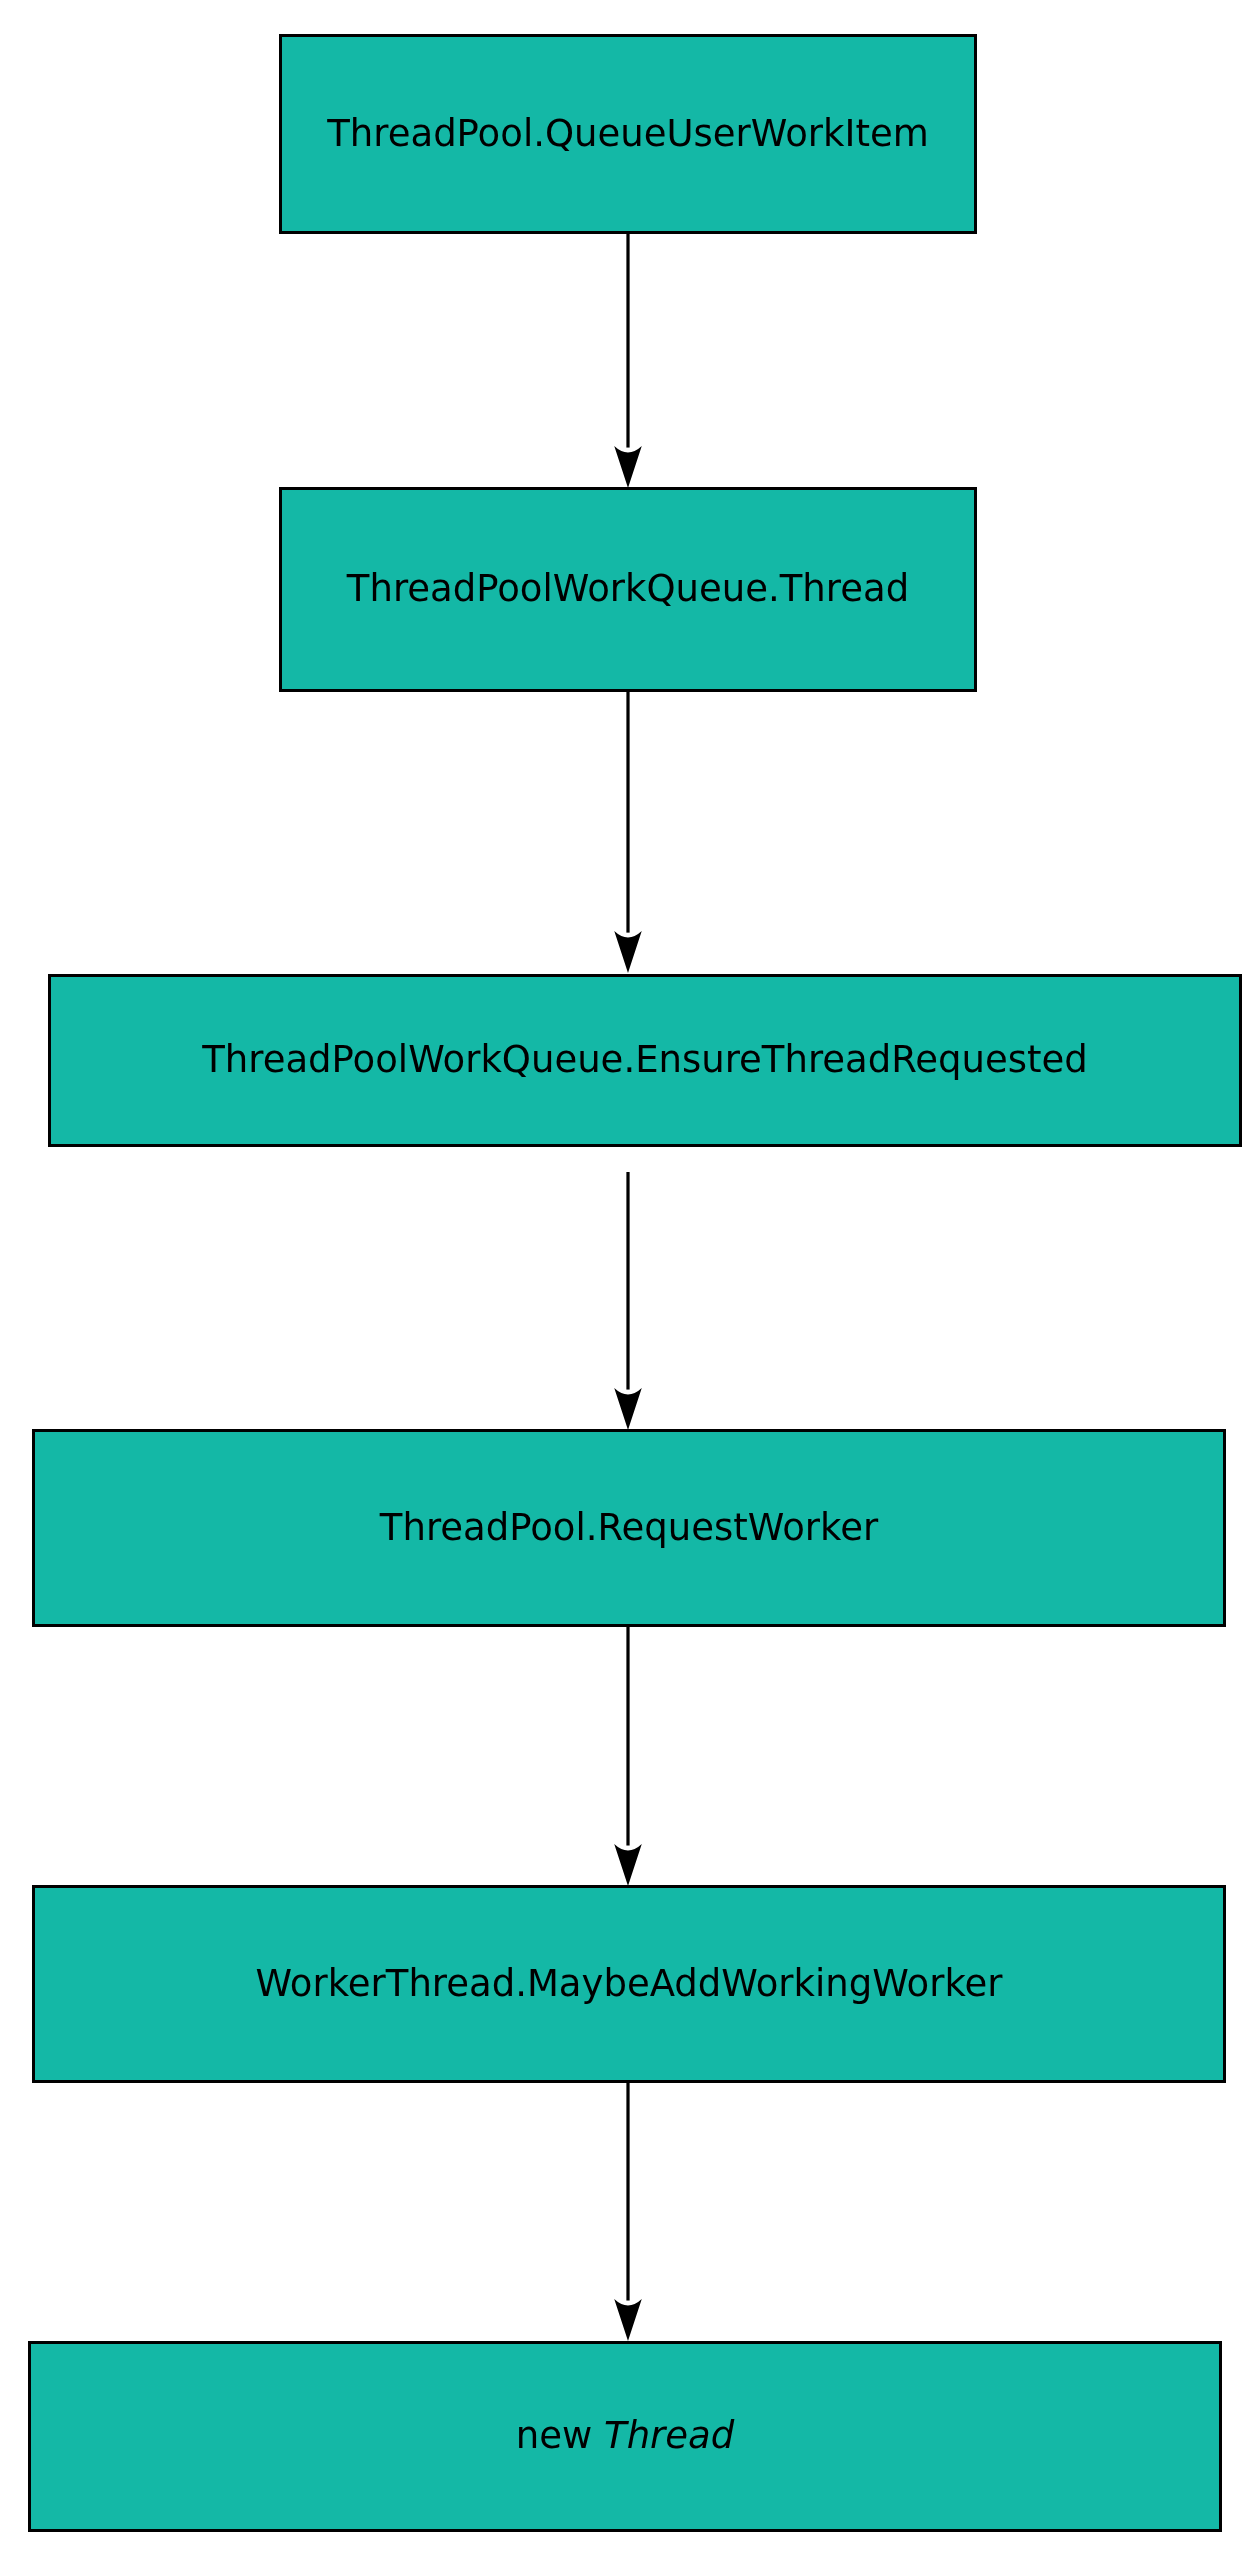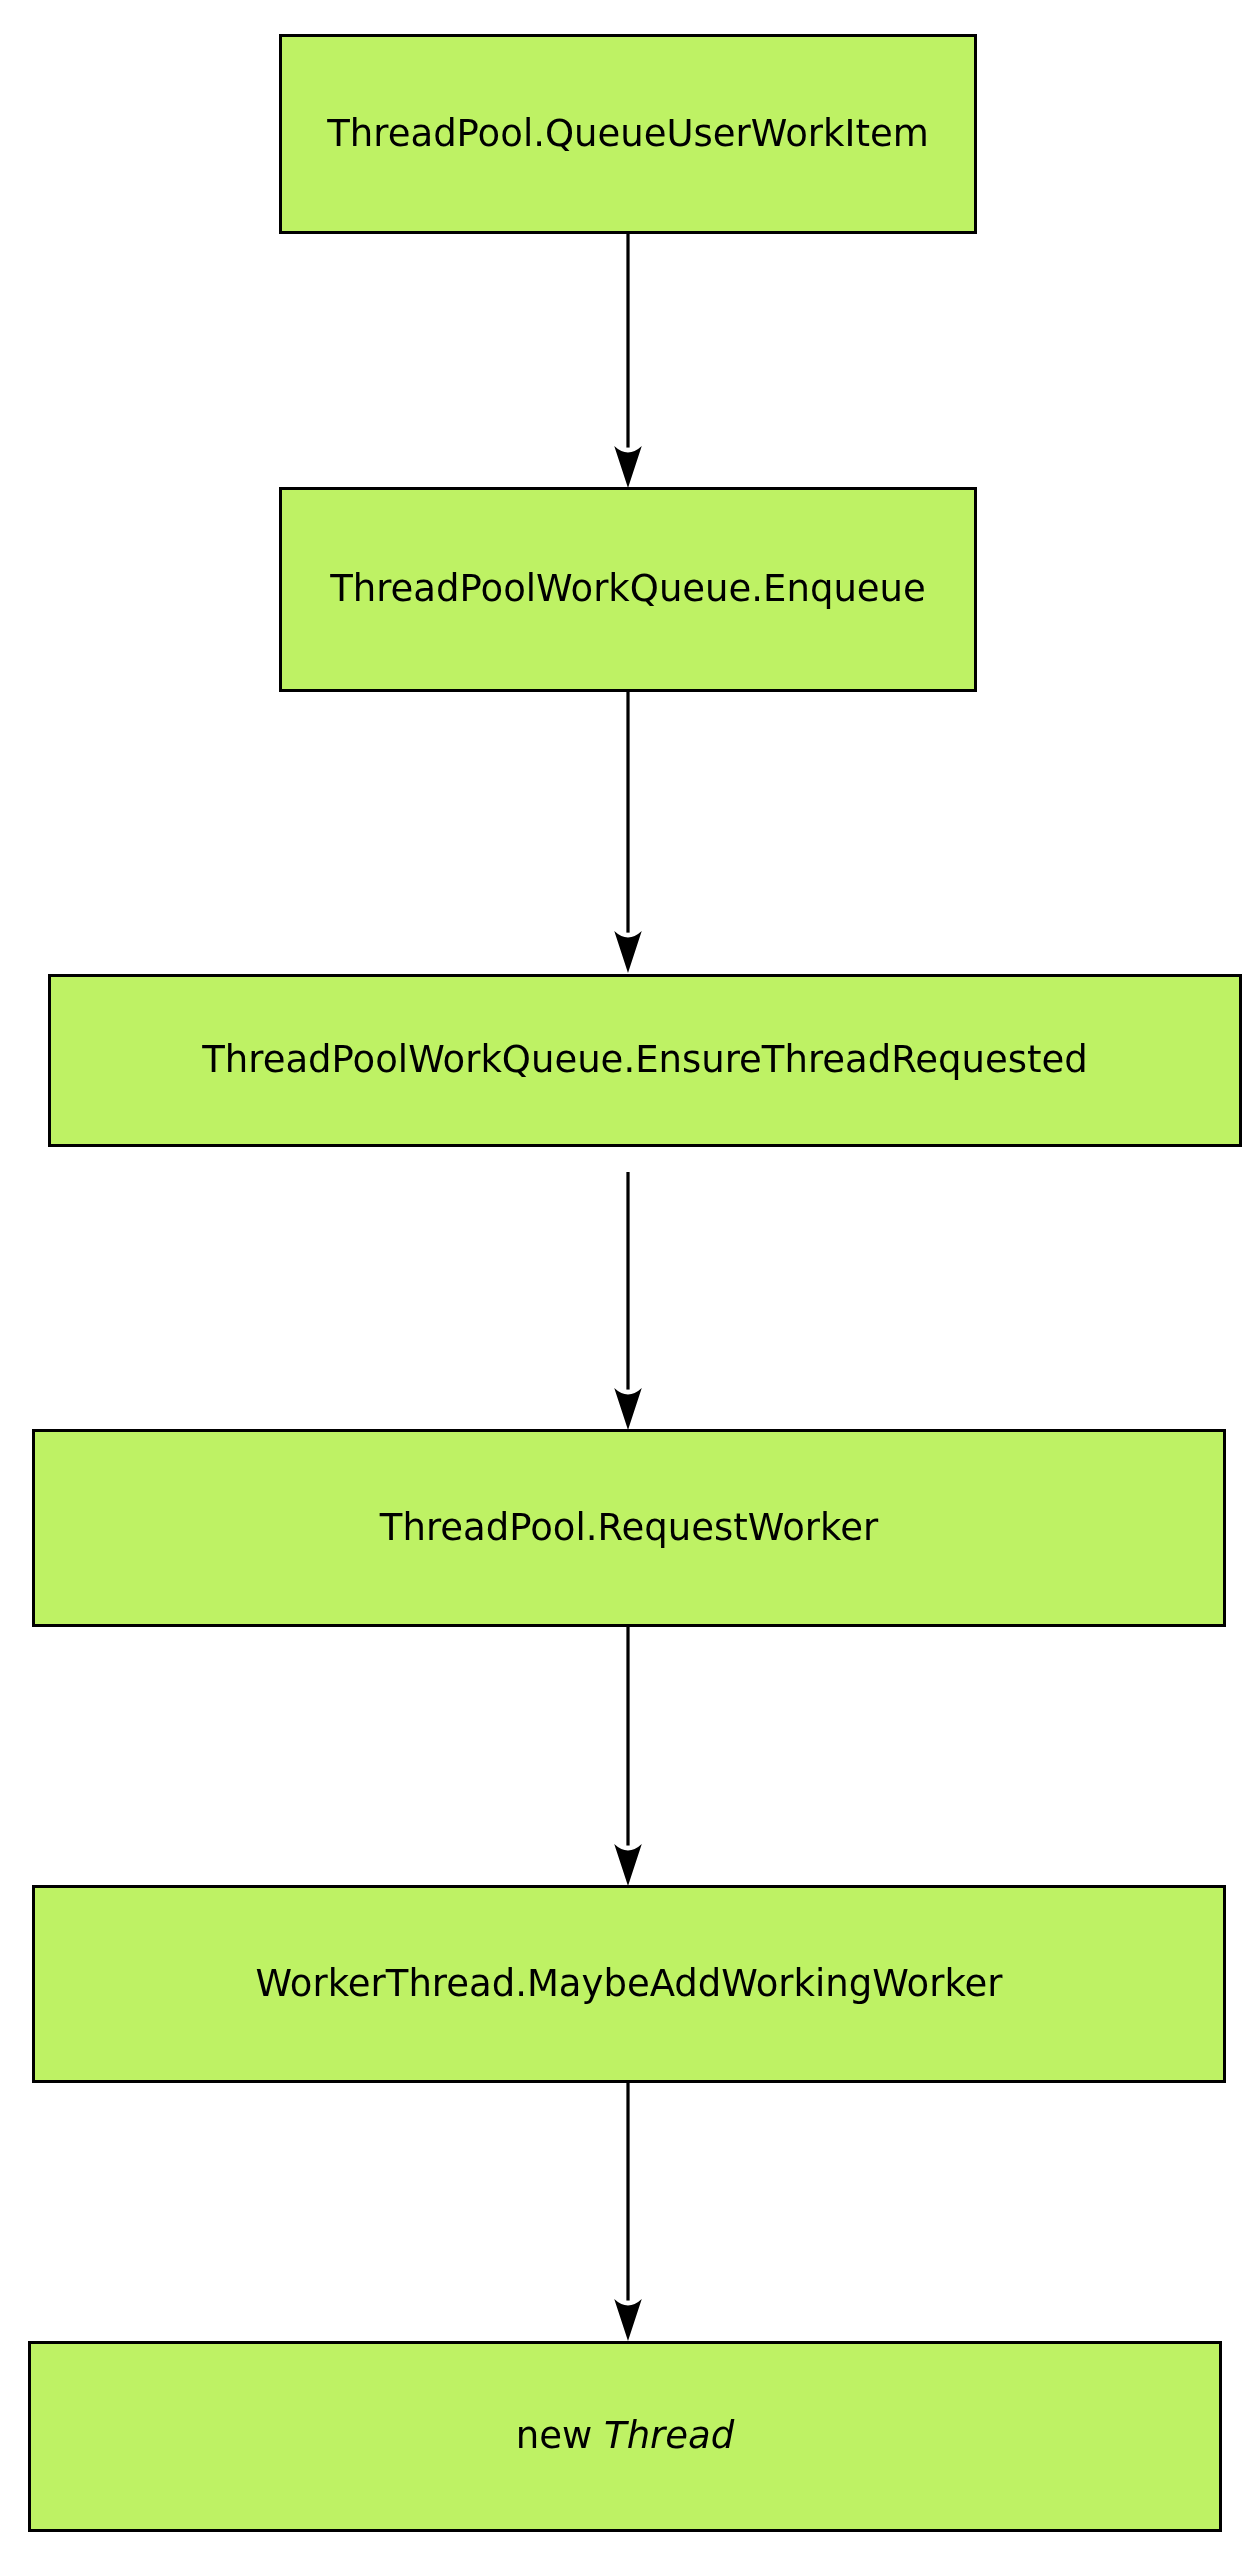--- a/index.html
+++ b/index.html
@@ -12,21 +12,21 @@
     width: 1257px;
     height: 2576px;
     background: #ffffff;
     font-family: "DejaVu Sans", sans-serif;
     color: #000000;
   }
   .node {
     position: absolute;
     box-sizing: border-box;
     border: 3.2px solid #000000;
-    background: #bef264;
+    background: #14b8a6;
     display: flex;
     align-items: center;
     justify-content: center;
     text-align: center;
     font-size: 37px;
     line-height: 1.2;
     color: #000000;
   }
   .n1 { left: 279px; top:   34px; width: 698px;  height: 200px; }
   .n2 { left: 279px; top:  487px; width: 698px;  height: 205px; }
@@ -55,21 +55,21 @@
   <div class="node n1">
     <span class="label">ThreadPool.QueueUserWorkItem</span>
   </div>
 
   <svg class="arrow a1" width="36" height="254" viewBox="0 0 44 314">
     <line x1="22" y1="0" x2="22" y2="264" stroke="#000000" stroke-width="4"></line>
     <path d="M22 314 L5 262 Q22 278 39 262 Z" fill="#000000"></path>
   </svg>
 
   <div class="node n2">
-    <span class="label">ThreadPoolWorkQueue.Enqueue</span>
+    <span class="label">ThreadPoolWorkQueue.Thread</span>
   </div>
 
   <svg class="arrow a2" width="36" height="281" viewBox="0 0 44 348">
     <line x1="22" y1="0" x2="22" y2="298" stroke="#000000" stroke-width="4"></line>
     <path d="M22 348 L5 296 Q22 312 39 296 Z" fill="#000000"></path>
   </svg>
 
   <div class="node n3">
     <span class="label">ThreadPoolWorkQueue.EnsureThreadRequested</span>
   </div>

